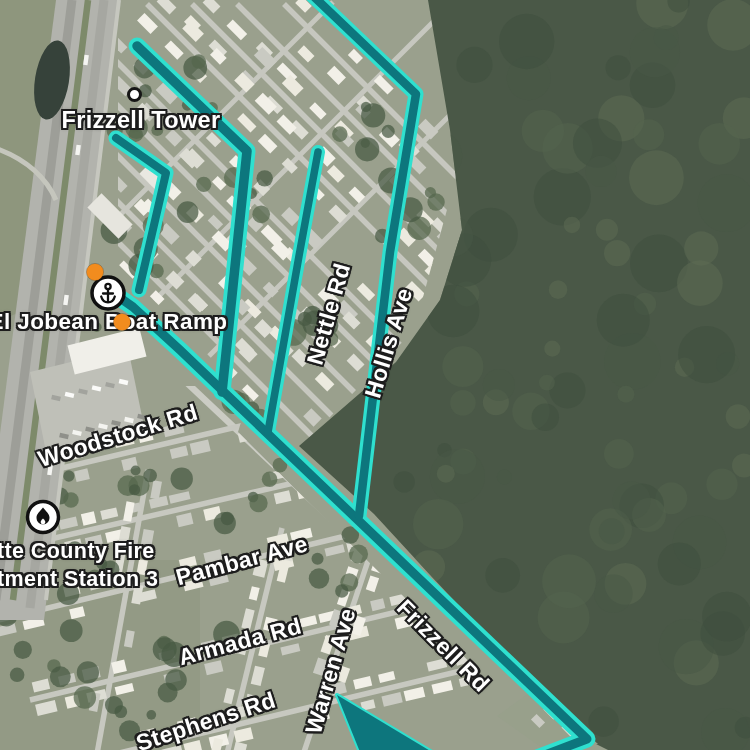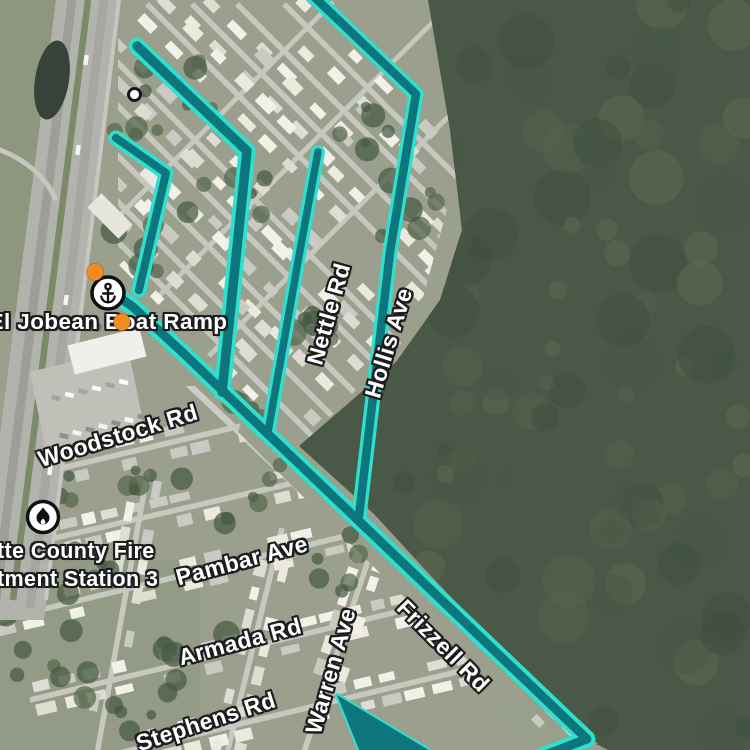--- a/index.html
+++ b/index.html
@@ -618,20 +618,21 @@
 
   <div class="maplabel" style="left:118px;top:436px;transform:translate(-50%,-50%) rotate(-17deg);">Woodstock Rd</div>
   <div class="maplabel" style="left:242px;top:561px;transform:translate(-50%,-50%) rotate(-15deg);">Pambar Ave</div>
   <div class="maplabel" style="left:240px;top:642px;transform:translate(-50%,-50%) rotate(-15deg);">Armada Rd</div>
   <div class="maplabel" style="left:206px;top:722px;transform:translate(-50%,-50%) rotate(-18deg);">Stephens Rd</div>
   <div class="maplabel" style="left:331px;top:671px;transform:translate(-50%,-50%) rotate(-74deg);">Warren Ave</div>
   <div class="maplabel" style="left:329px;top:314px;transform:translate(-50%,-50%) rotate(-74deg);">Nettle Rd</div>
   <div class="maplabel" style="left:389px;top:343px;transform:translate(-50%,-50%) rotate(-73deg);">Hollis Ave</div>
   <div class="maplabel" style="left:443px;top:646px;transform:translate(-50%,-50%) rotate(45deg);">Frizzell Rd</div>
 
+  <div class="maplabel" style="left:141px;top:121px;font-size:23.5px;">Frizzell Tower</div>
   <div class="maplabel" style="left:108px;top:322px;font-size:22.5px;">El Jobean Boat Ramp</div>
   <div class="maplabel fire" style="left:-3px;top:538px;">
     <div>tte County Fire</div>
     <div>tment Station 3</div>
   </div>
 
   <div class="marker dot-marker" style="left:127px;top:87px;"></div>
 
   <div class="marker" style="left:86px;top:271px;">
     <svg width="44" height="44" viewBox="0 0 44 44">

